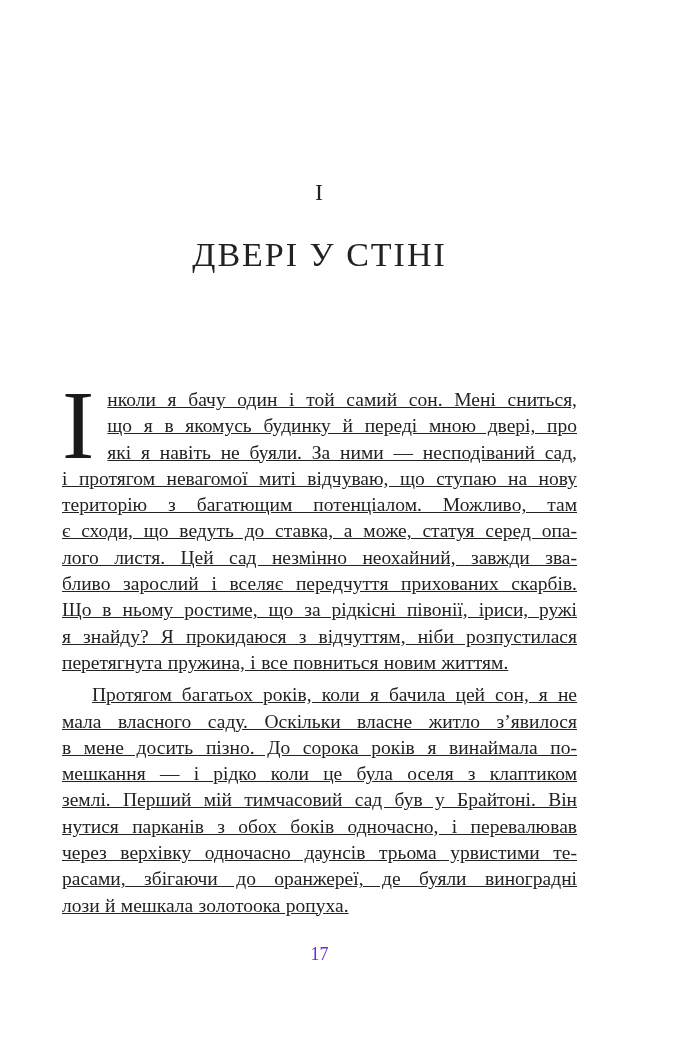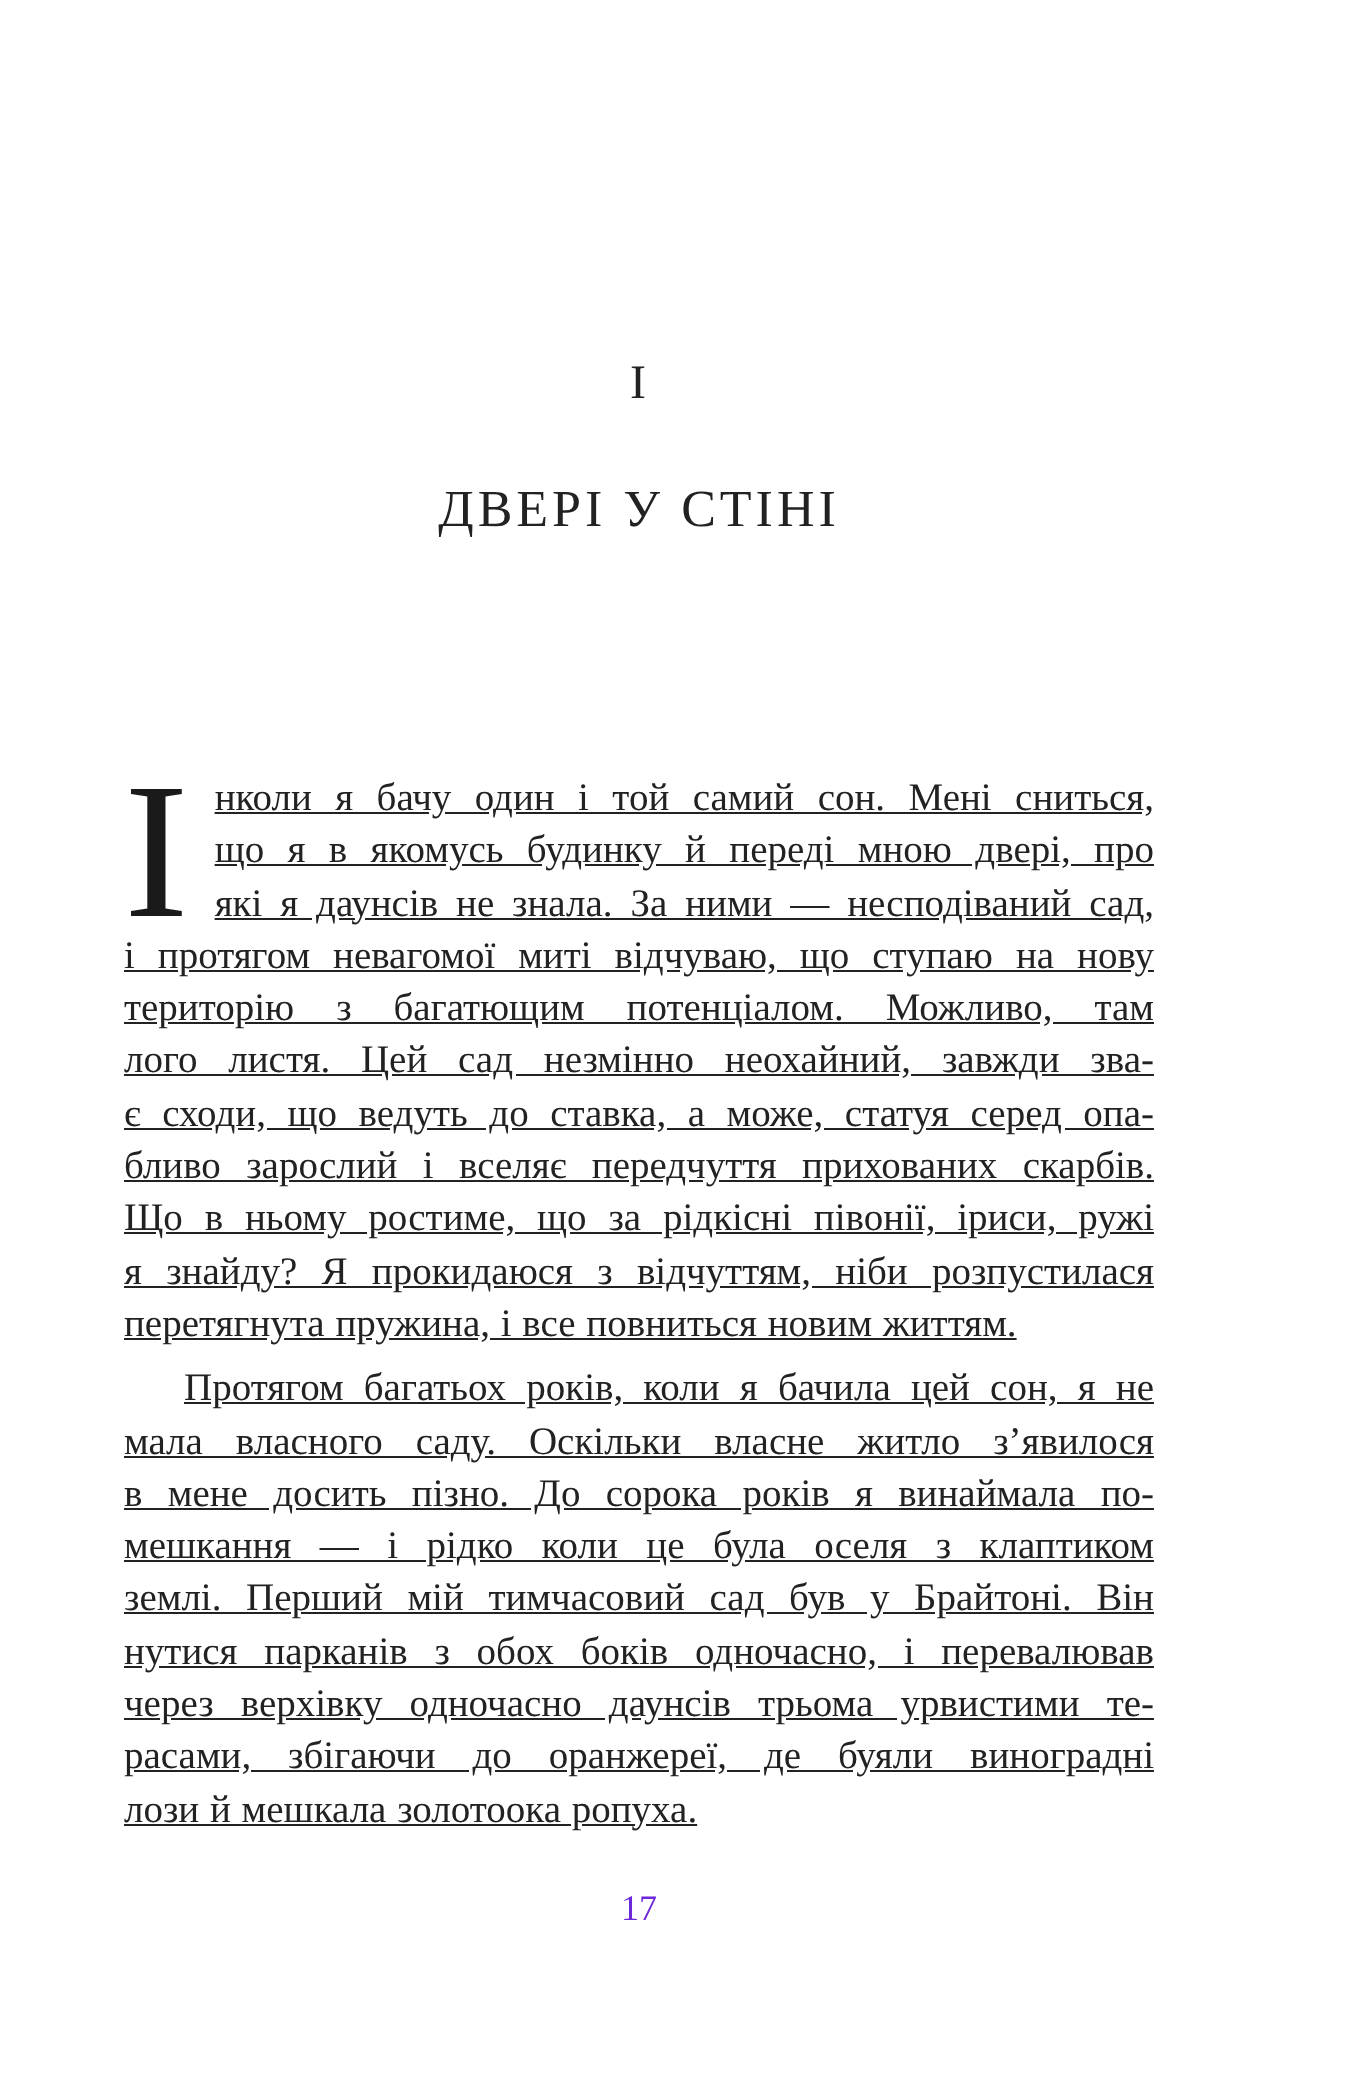--- a/index.html
+++ b/index.html
@@ -27,21 +27,21 @@
   .chapter-number {
     text-align: center;
     font-size: 24px;
     line-height: 24px;
     letter-spacing: 1px;
     color: #222222;
   }
   .chapter-title {
     margin-top: 36px;
     text-align: center;
-    font-size: 26px;
+    font-size: 34px;
     line-height: 30px;
     letter-spacing: 2px;
     color: #222222;
   }
   .body-text {
     margin-top: 117px;
     font-size: 19.5px;
     color: #222222;
   }
   .paragraph { }
@@ -86,25 +86,25 @@
 
     <div class="chapter-title">ДВЕРІ У СТІНІ</div>
 
     <div class="body-text">
 
       <div class="paragraph p1">
         <span class="dropcap">І</span>
         <div class="lines">
             <div class="line">нколи я бачу один і той самий сон. Мені сниться,</div>
             <div class="line">що я в якомусь будинку й переді мною двері, про</div>
-            <div class="line">які я даунсів не знала. За ними — несподіваний сад,</div>
+            <div class="line">які я навіть не буяли. За ними — несподіваний сад,</div>
             <div class="line">і протягом невагомої миті відчуваю, що ступаю на нову</div>
             <div class="line">територію з багатющим потенціалом. Можливо, там</div>
+            <div class="line">є сходи, що ведуть до ставка, а може, статуя серед опа-</div>
             <div class="line">лого листя. Цей сад незмінно неохайний, завжди зва-</div>
-            <div class="line">є сходи, що ведуть до ставка, а може, статуя серед опа-</div>
             <div class="line">бливо зарослий і вселяє передчуття прихованих скарбів.</div>
             <div class="line">Що в ньому ростиме, що за рідкісні півонії, іриси, ружі</div>
             <div class="line">я знайду? Я прокидаюся з відчуттям, ніби розпустилася</div>
             <div class="line last">перетягнута пружина, і все повниться новим життям.</div>
           </div>
       </div>
 
       <div class="paragraph p2 indent">
         <div class="lines">
             <div class="line">Протягом багатьох років, коли я бачила цей сон, я не</div>

